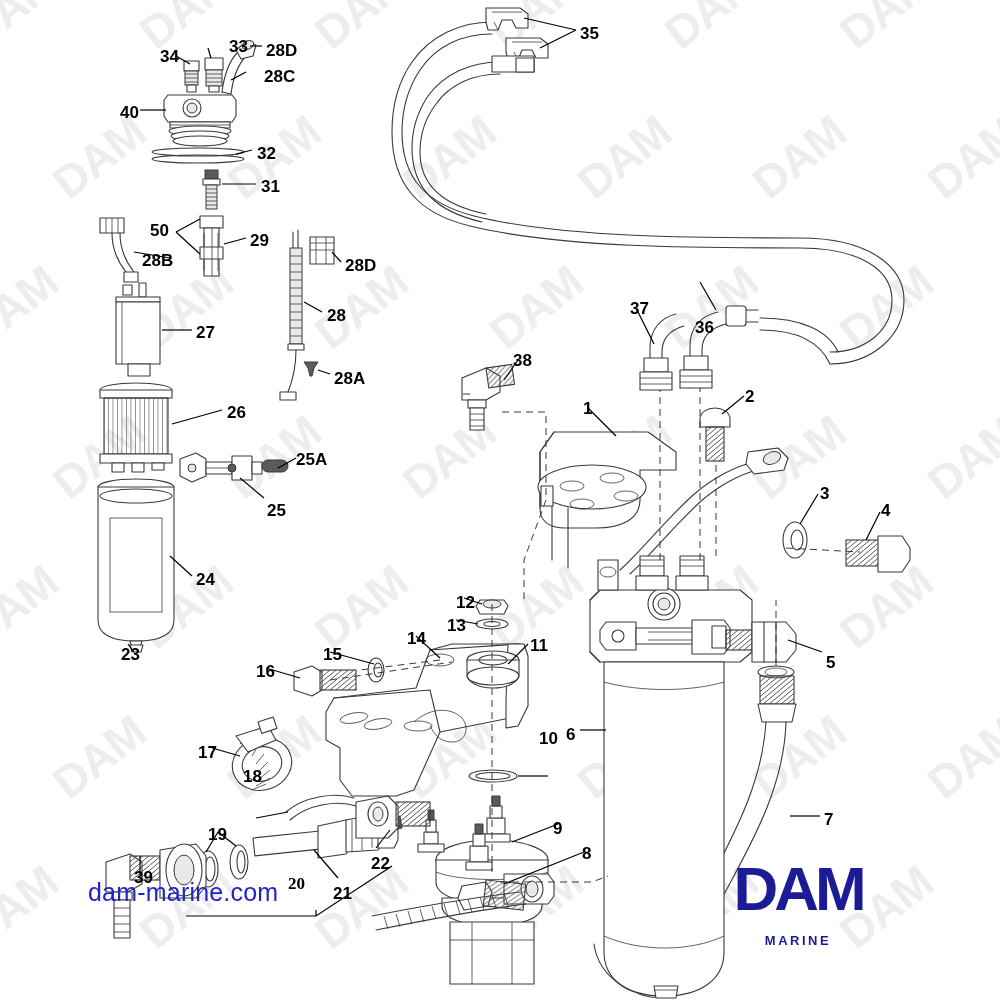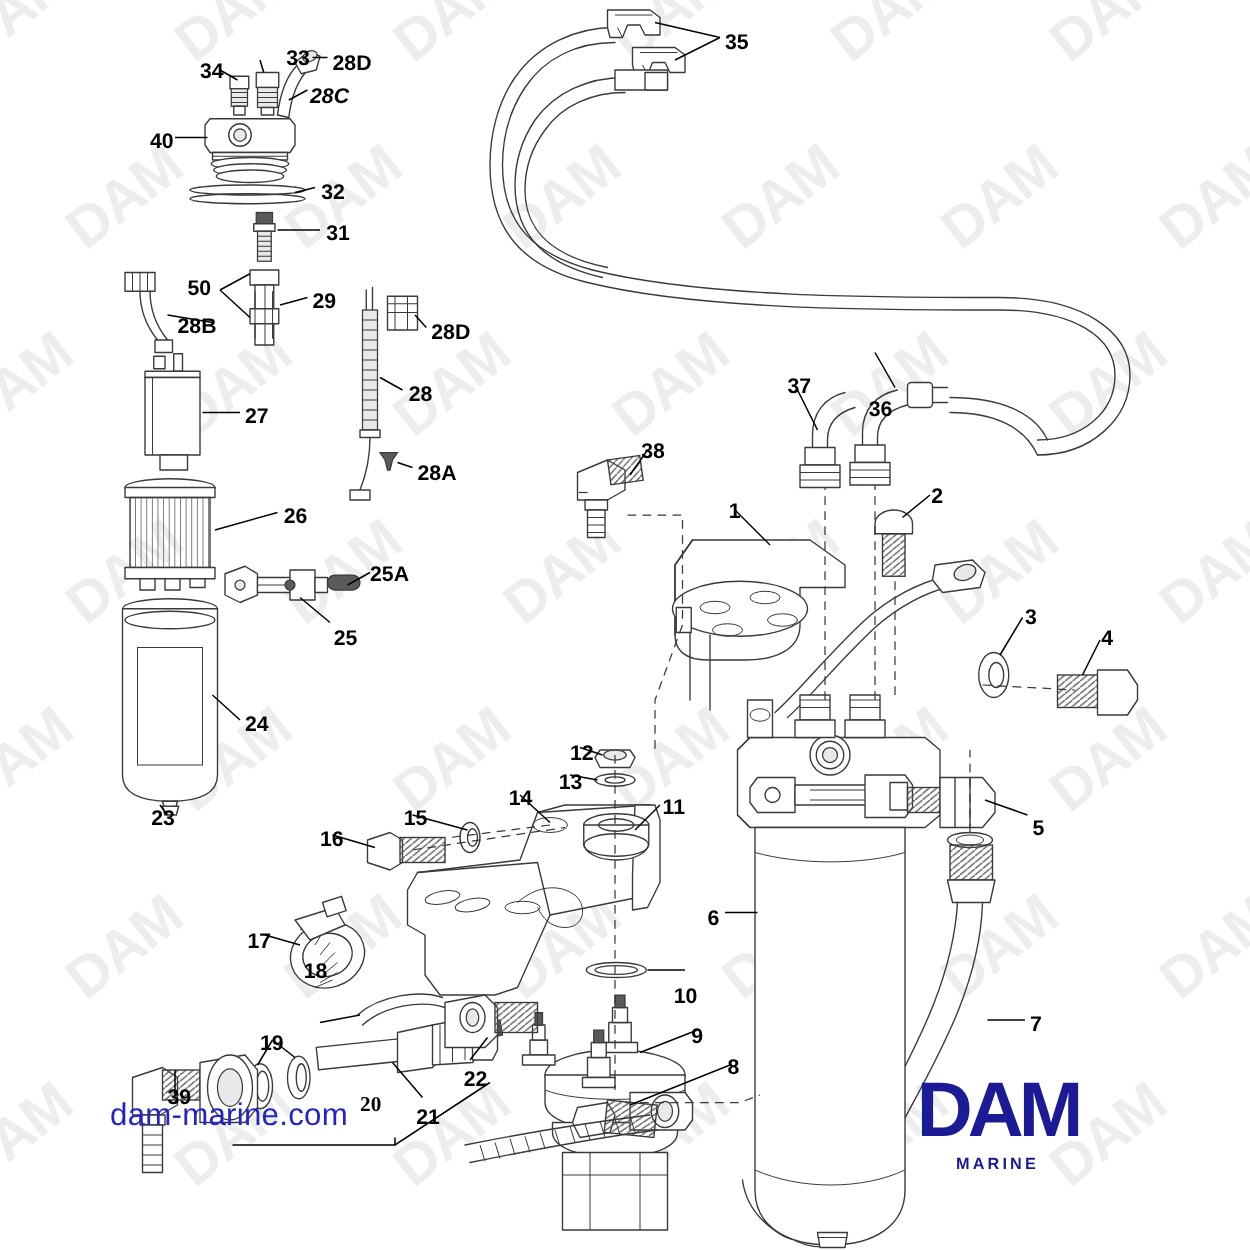--- a/index.html
+++ b/index.html
@@ -21,21 +21,21 @@
            font-size:17px;font-weight:bold;color:#000;line-height:1;white-space:nowrap;}
 
   
   #url-wm{position:absolute;left:88px;top:878px;z-index:5;
           font-family:"Liberation Sans",sans-serif;font-size:25px;
           color:#2323c8;letter-spacing:.2px;white-space:nowrap;text-align:center;}
   #logo{position:absolute;left:703px;top:862px;z-index:5;width:190px;text-align:center;}
   #logo .word{font-family:"Liberation Sans",sans-serif;font-weight:bold;
           font-size:62px;line-height:.86;color:#1b1b96;letter-spacing:-4px;}
   #logo .sub{font-family:"Liberation Sans",sans-serif;font-weight:bold;
-          font-size:13px;color:#1b1b96;letter-spacing:2.5px;margin-top:8px;}
+          font-size:13px;color:#1b1b96;letter-spacing:2.5px;margin-top:18px;}
 </style>
 </head>
 <body>
 
 <div id="page">
 
   <div id="watermarks">
       <div class="wm" style="left: -40px; top: -20px;">DAM</div>
       <div class="wm" style="left: 135px; top: -20px;">DAM</div>
       <div class="wm" style="left: 310px; top: -20px;">DAM</div>
@@ -527,21 +527,21 @@
       <path class="led" d="M338 878 L314 850"></path>
       <path class="led" d="M376 848 L390 830"></path>
       <path class="led" d="M140 876 L140 856"></path>
     </g>
   </svg>
 
   <div id="callout-layer">
       <div class="callout" style="left: 160px; top: 48px;">34</div>
       <div class="callout" style="left: 197px; top: 38px; margin-left: 32px;">33</div>
       <div class="callout" style="left: 266px; top: 42px;">28D</div>
-      <div class="callout" style="left: 248px; top: 68px; font-style: italic;">28C</div>
+      <div class="callout" style="left: 264px; top: 68px;">28C</div>
       <div class="callout" style="left: 120px; top: 104px;">40</div>
       <div class="callout" style="left: 257px; top: 145px;">32</div>
       <div class="callout" style="left: 261px; top: 178px;">31</div>
       <div class="callout" style="left: 150px; top: 222px;">50</div>
       <div class="callout" style="left: 250px; top: 232px;">29</div>
       <div class="callout" style="left: 142px; top: 252px;">28B</div>
       <div class="callout" style="left: 345px; top: 257px;">28D</div>
       <div class="callout" style="left: 327px; top: 307px;">28</div>
       <div class="callout" style="left: 196px; top: 324px;">27</div>
       <div class="callout" style="left: 334px; top: 370px;">28A</div>
@@ -556,21 +556,21 @@
       <div class="callout" style="left: 513px; top: 352px;">38</div>
       <div class="callout" style="left: 583px; top: 400px;">1</div>
       <div class="callout" style="left: 745px; top: 388px;">2</div>
       <div class="callout" style="left: 820px; top: 485px;">3</div>
       <div class="callout" style="left: 881px; top: 502px;">4</div>
       <div class="callout" style="left: 826px; top: 654px;">5</div>
       <div class="callout" style="left: 566px; top: 726px;">6</div>
       <div class="callout" style="left: 824px; top: 811px;">7</div>
       <div class="callout" style="left: 582px; top: 845px;">8</div>
       <div class="callout" style="left: 553px; top: 820px;">9</div>
-      <div class="callout" style="left: 539px; top: 788px;">10</div>
+      <div class="callout" style="left: 539px; top: 730px;">10</div>
       <div class="callout" style="left: 530px; top: 637px;">11</div>
       <div class="callout" style="left: 456px; top: 594px;">12</div>
       <div class="callout" style="left: 447px; top: 617px;">13</div>
       <div class="callout" style="left: 407px; top: 630px;">14</div>
       <div class="callout" style="left: 323px; top: 646px;">15</div>
       <div class="callout" style="left: 256px; top: 663px;">16</div>
       <div class="callout" style="left: 198px; top: 744px;">17</div>
       <div class="callout" style="left: 243px; top: 768px; text-align: center;">18</div>
       <div class="callout" style="left: 208px; top: 826px;">19</div>
       <div class="callout" style="left: 288px; top: 875px; font-family: Liberation Serif, serif;">20</div>

